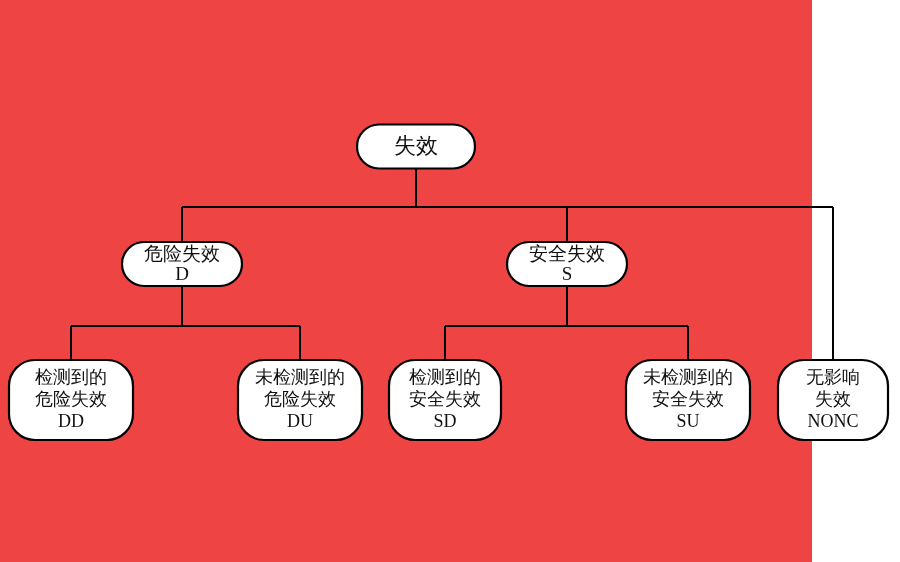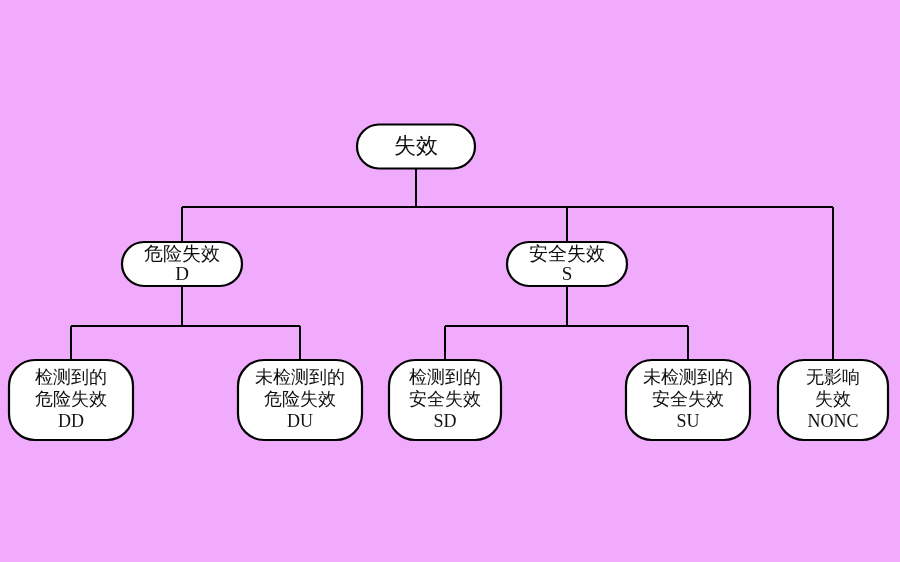--- a/index.html
+++ b/index.html
@@ -9,23 +9,23 @@
     background: #ffffff;
   }
   body {
     width: 900px;
     height: 562px;
     font-family: "Liberation Serif", "DejaVu Serif", serif;
     overflow: hidden;
   }
   #diagram-root {
     position: relative;
-    width: 900px;
+    width: 812px;
     height: 562px;
-    background: #f0abfc;
+    background: #ef4444;
   }
   svg#tree-svg {
     display: block;
     width: 900px;
     height: 562px;
   }
   .node-shape {
     fill: #ffffff;
     stroke: #000000;
     stroke-width: 2.2;

